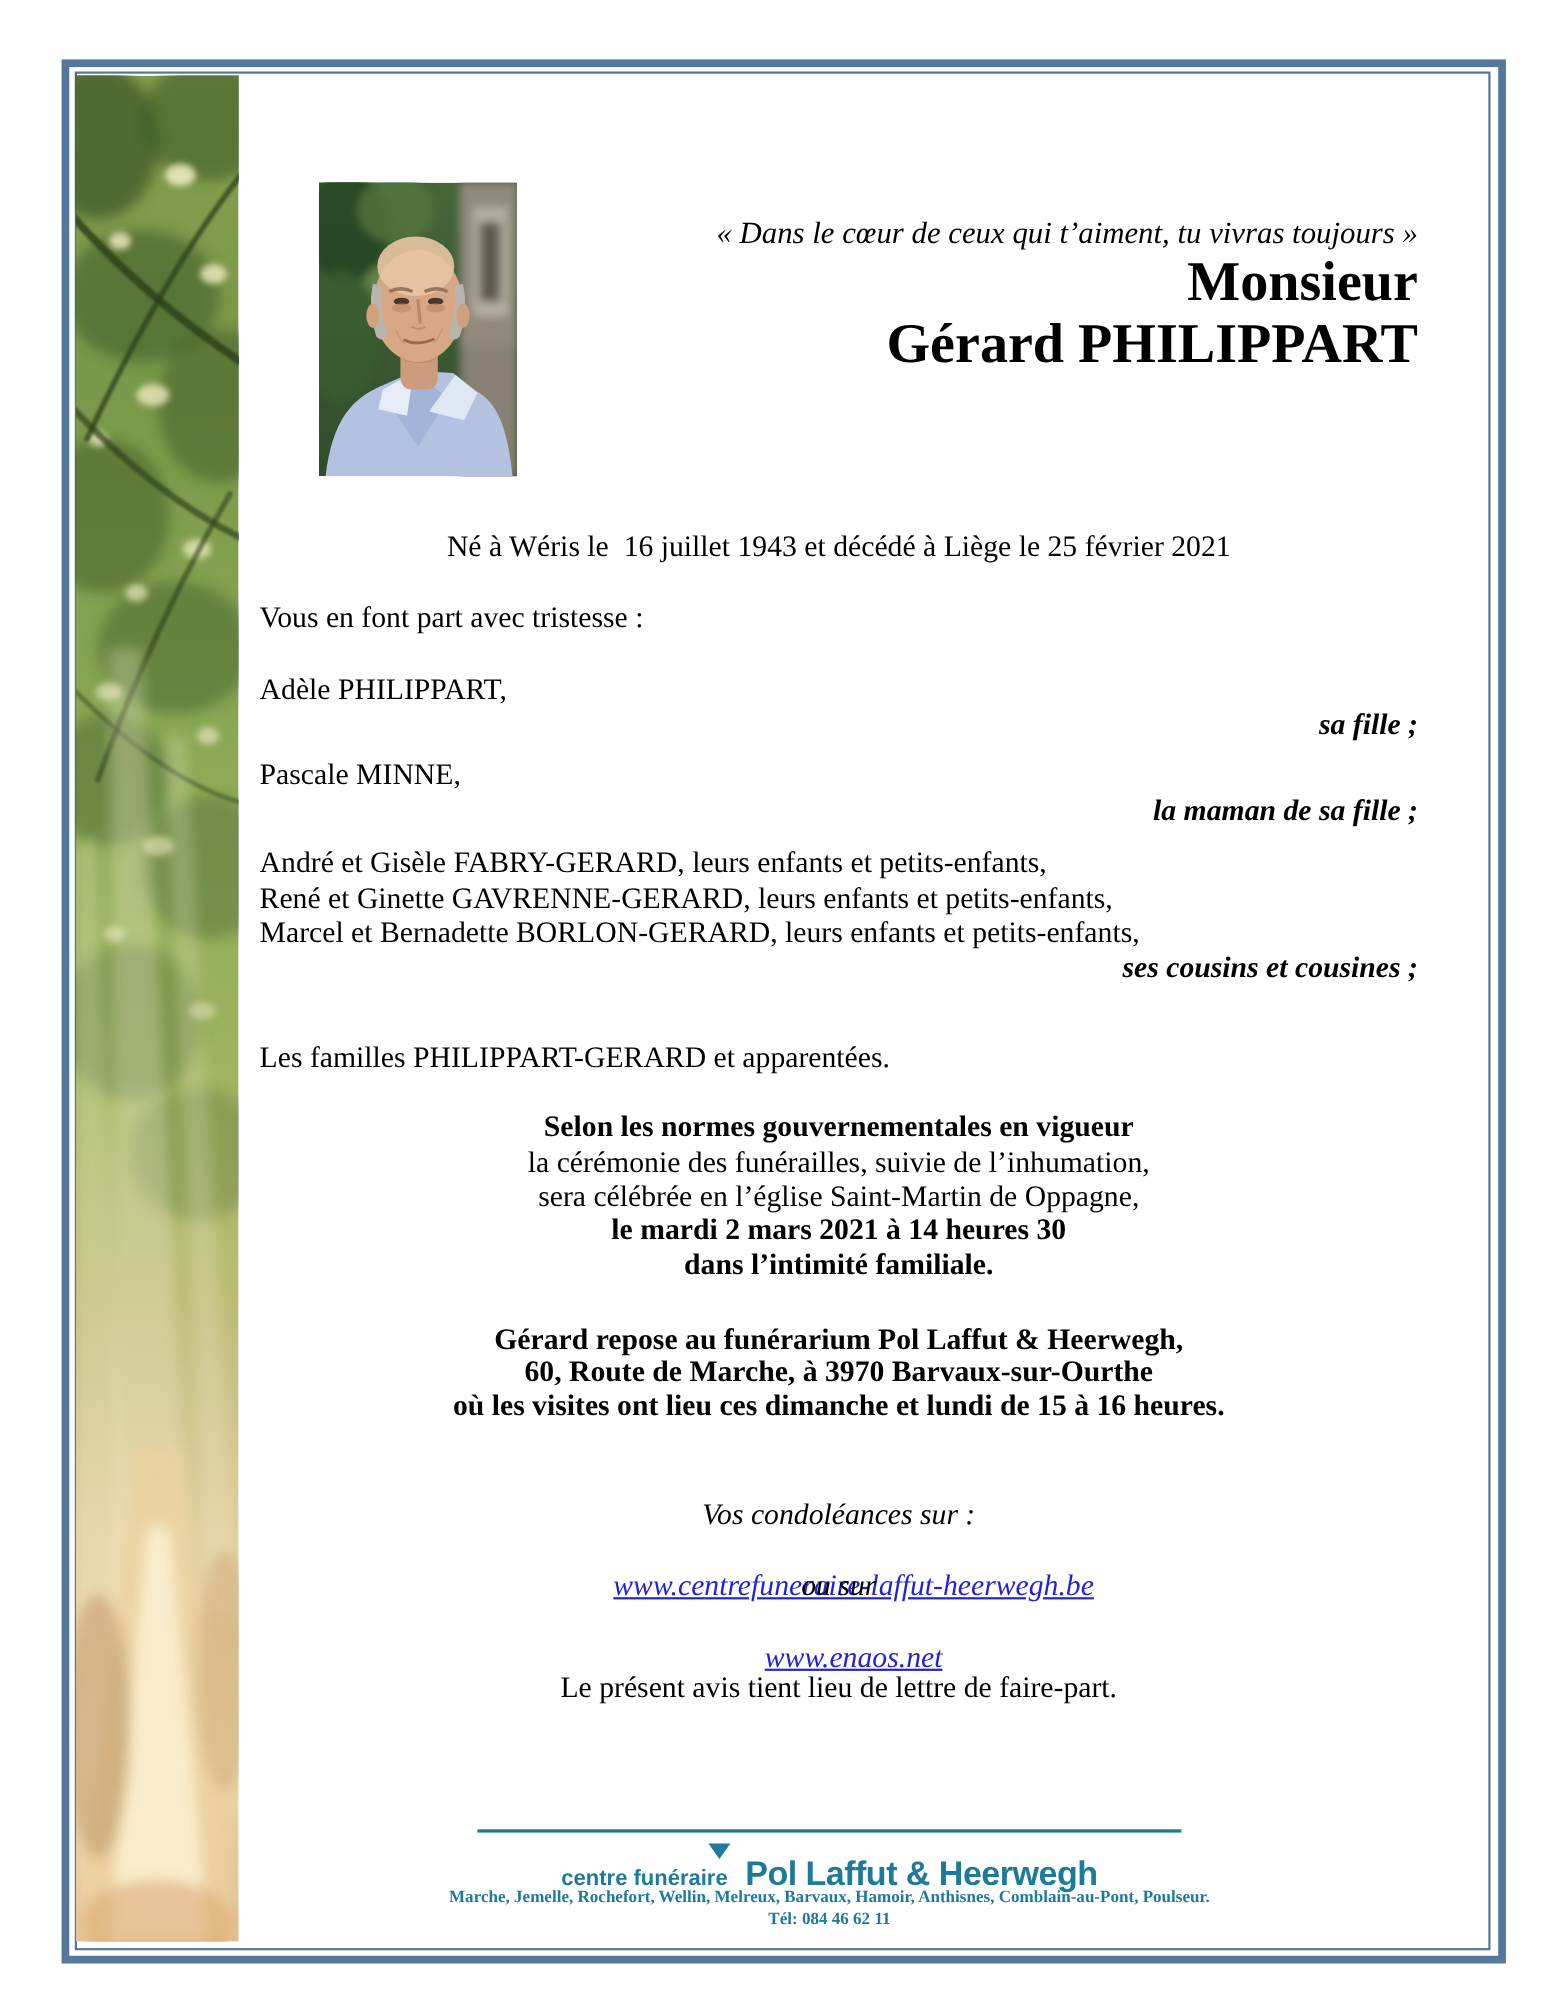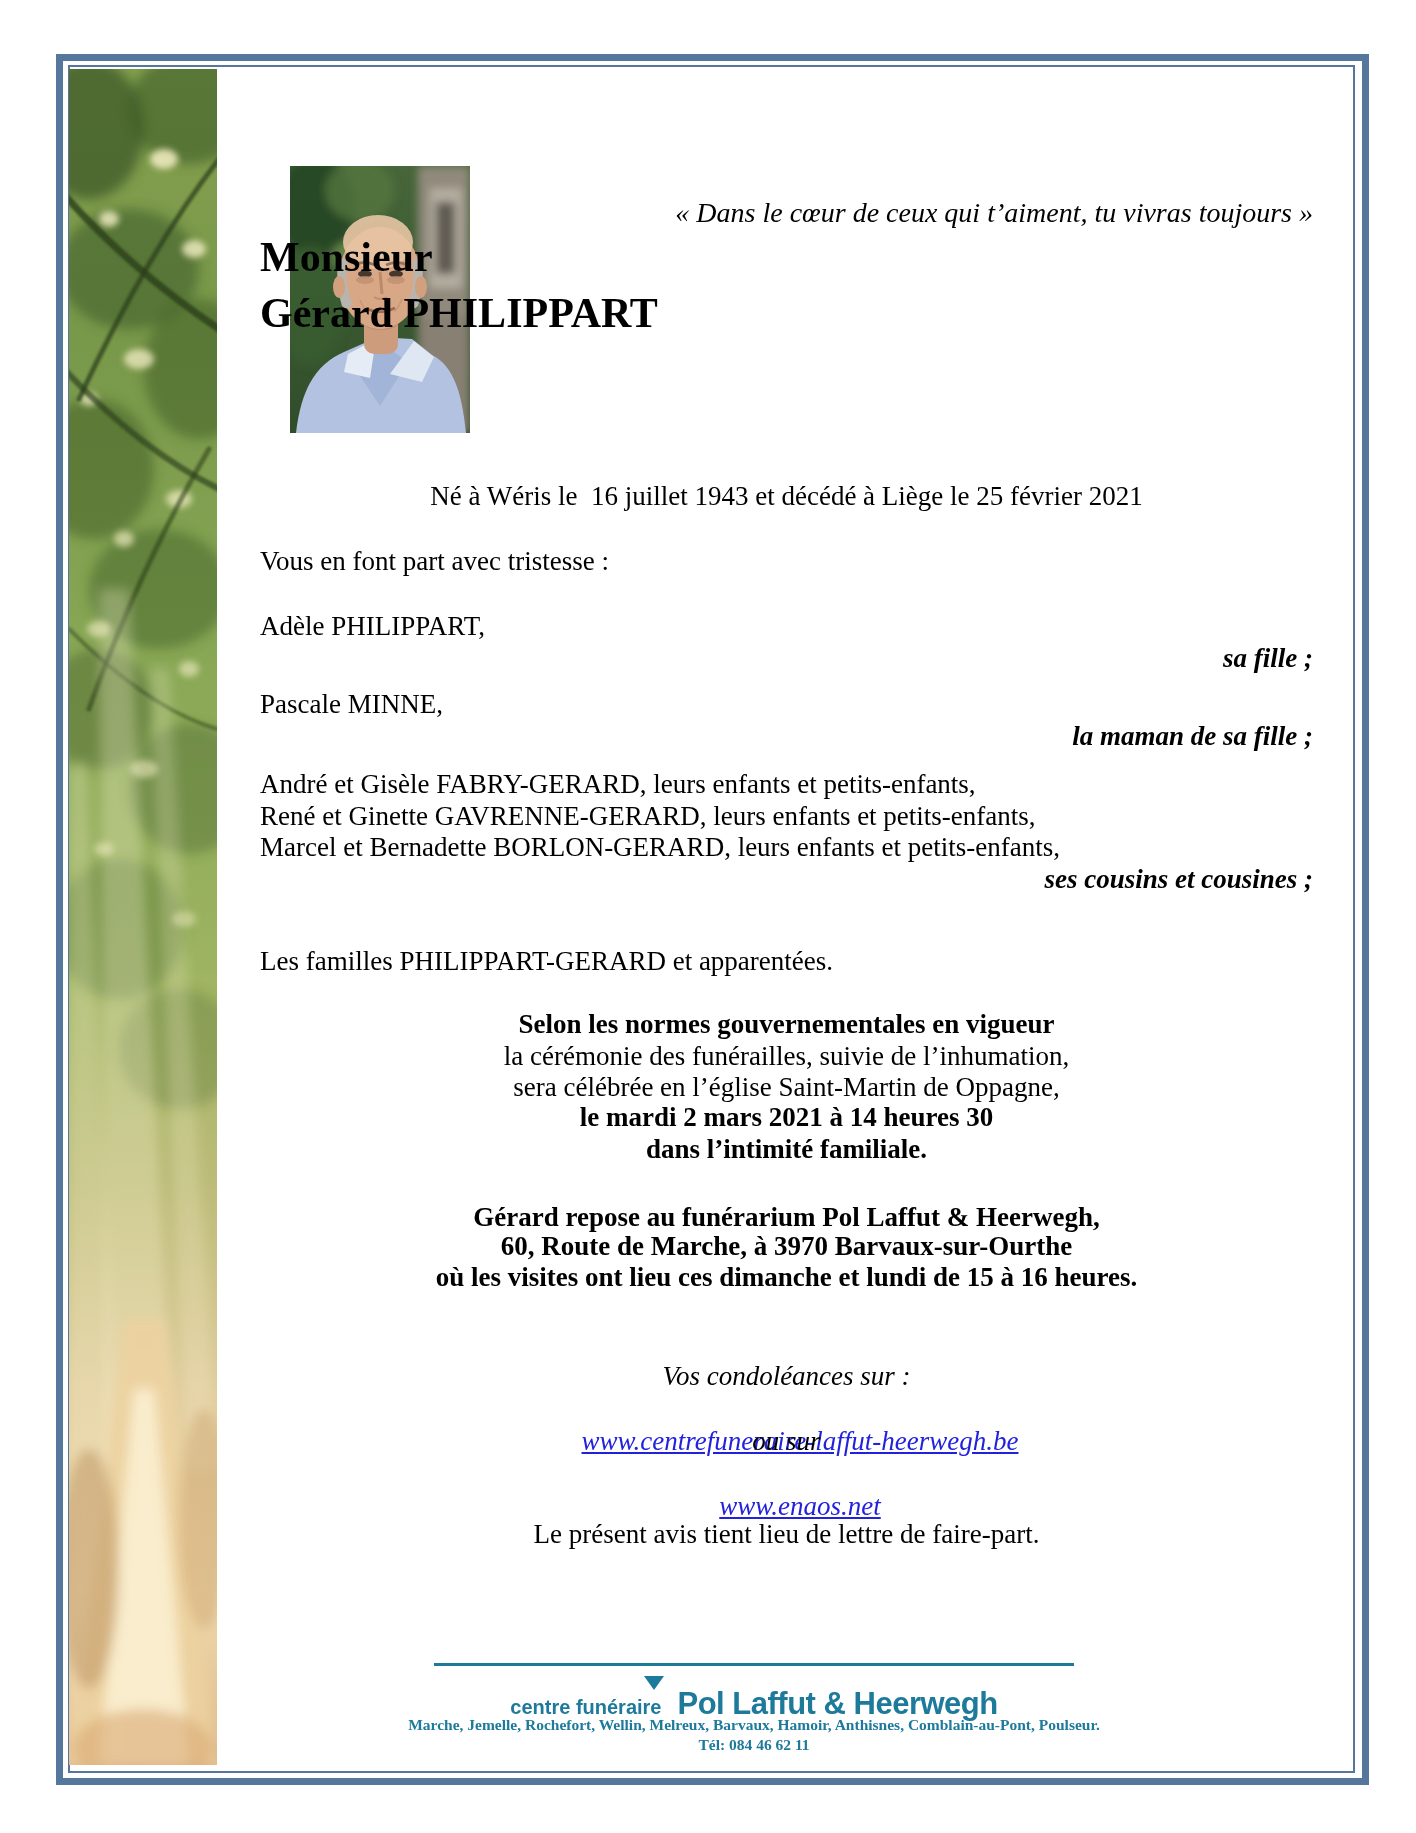--- a/index.html
+++ b/index.html
@@ -12,27 +12,27 @@
     border:7px solid #54779b;}
   .border-inner{position:absolute;left:68px;top:65px;width:1283px;height:1704px;
     border:2px solid #54779b;}
   
   .strip{position:absolute;left:69px;top:69px;width:148px;height:1696px;overflow:hidden;}
   .strip svg{display:block;}
   
   .portrait{position:absolute;left:290px;top:166px;width:180px;height:267px;overflow:hidden;}
   .portrait svg{display:block;}
   
-  .text-col{position:absolute;left:260px;top:0;width:1053px;height:1833px;}
+  .text-col{position:absolute;left:236px;top:0;width:1053px;height:1833px;}
   .line{position:absolute;left:0;width:100%;font-size:27px;line-height:32px;white-space:pre-wrap;}
   .center{text-align:center;}
   .bold{font-weight:bold;}
   .italic{font-style:italic;}
   .quote{font-size:28px;line-height:34px;font-style:italic;text-align:right;}
-  .title{font-size:42px;line-height:52px;font-weight:bold;text-align:left;}
+  .title{font-size:51px;line-height:52px;font-weight:bold;text-align:right;}
   .rel{font-weight:bold;font-style:italic;text-align:right;}
   a.weblink{color:#2222dd;text-decoration:underline;font-style:italic;margin-top:20px;}
   
   .divider{position:absolute;left:434px;top:1663px;width:640px;height:3px;background:#1d7a9b;}
   .tri{position:absolute;left:644px;top:1676px;width:0;height:0;
     border-left:10px solid transparent;border-right:10px solid transparent;
     border-top:14px solid #1d7a9b;}
   .brand-row{position:absolute;left:434px;top:1686px;width:640px;display:flex;
     justify-content:center;align-items:baseline;gap:16px;color:#1d7a9b;
     font-family:"Liberation Sans", sans-serif;}

